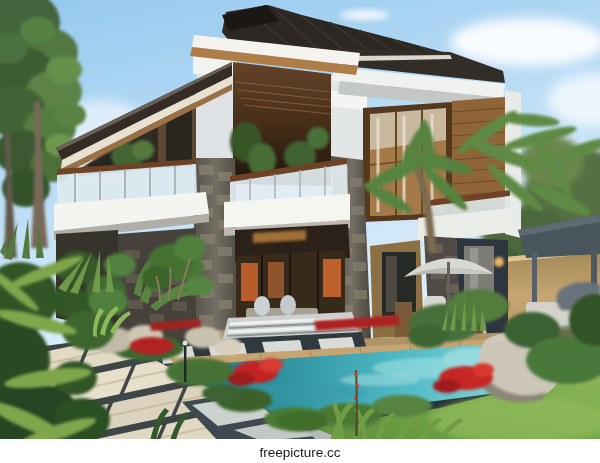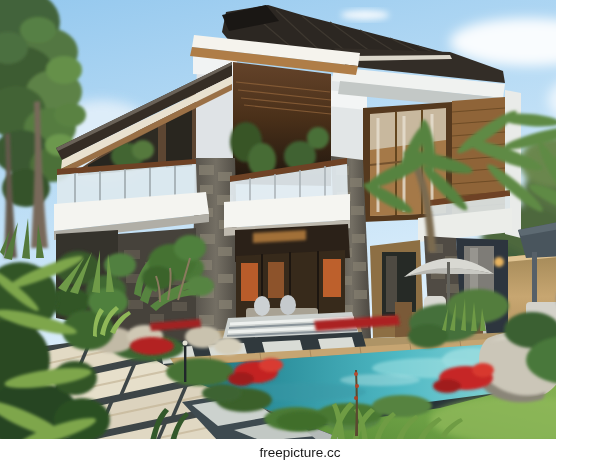--- a/index.html
+++ b/index.html
@@ -1,16 +1,16 @@
 <!DOCTYPE html>
 <html><head>
 <meta charset="utf-8">
 <style>
 html,body{margin:0;padding:0;background:#fff;}
-#stage{position:relative;width:556px;height:463px;overflow:hidden;font-family:"Liberation Sans",sans-serif;}
+#stage{position:relative;width:600px;height:463px;overflow:hidden;font-family:"Liberation Sans",sans-serif;}
 svg{display:block;}
 </style>
 </head>
 <body>
 <div id="stage">
 <svg width="600" height="463" viewBox="0 0 600 463" xmlns="http://www.w3.org/2000/svg">
 <defs>
 <linearGradient id="sky" x1="0" y1="0" x2="0.3" y2="1">
  <stop offset="0" stop-color="#94c8ee"></stop>
  <stop offset="0.4" stop-color="#b9dcf5"></stop>

